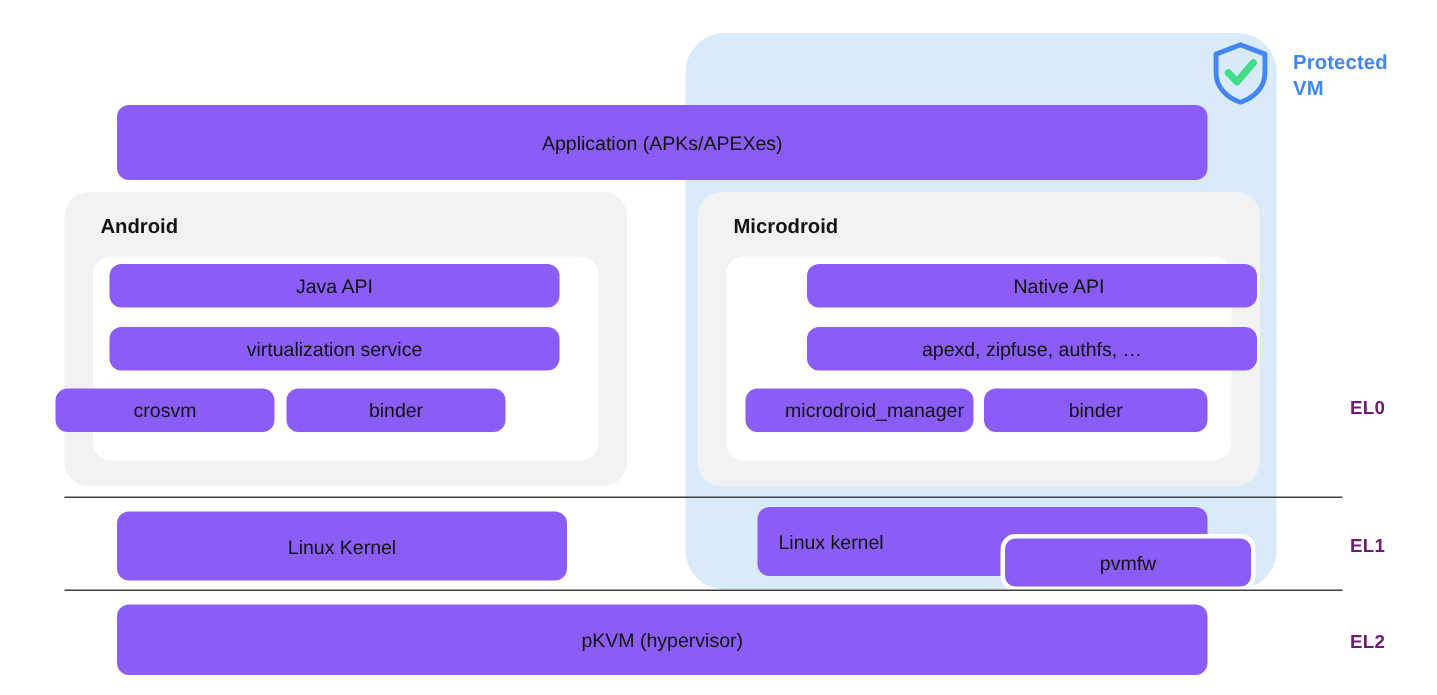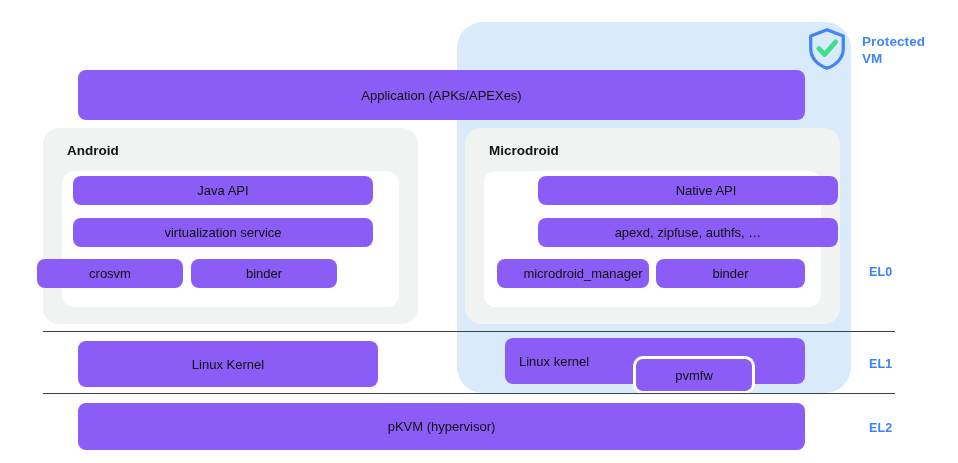--- a/index.html
+++ b/index.html
@@ -56,24 +56,24 @@
     left: 43px;
     width: 852px;
     height: 0;
     border-top: 1.6px solid #3c4043;
   }
   .el-divider.d1 { top: 331px; }
   .el-divider.d2 { top: 393px; }
 
   .el-label {
     position: absolute;
-    left: 869px;
+    left: 900px;
     font-size: 12.5px;
     font-weight: bold;
-    color: #3b82f6;
+    color: #701a75;
     letter-spacing: 0.2px;
   }
   .el-label.el0 { top: 265px; }
   .el-label.el1 { top: 357px; }
   .el-label.el2 { top: 421px; }
 
   
   .gblock {
     position: absolute;
     background: #8b5cf6;
@@ -142,23 +142,23 @@
     width: 300px;
     height: 46px;
   }
   .kernel-right {
     left: 505px;
     top: 338px;
     width: 300px;
     height: 46px;
   }
   .pvmfw-block {
-    left: 633px;
+    left: 667px;
     top: 356px;
-    width: 122px;
+    width: 170px;
     height: 38px;
     border: 3px solid #ffffff;
     border-radius: 10px;
   }
 
   
   .pkvm-bar {
     left: 78px;
     top: 403px;
     width: 727px;

